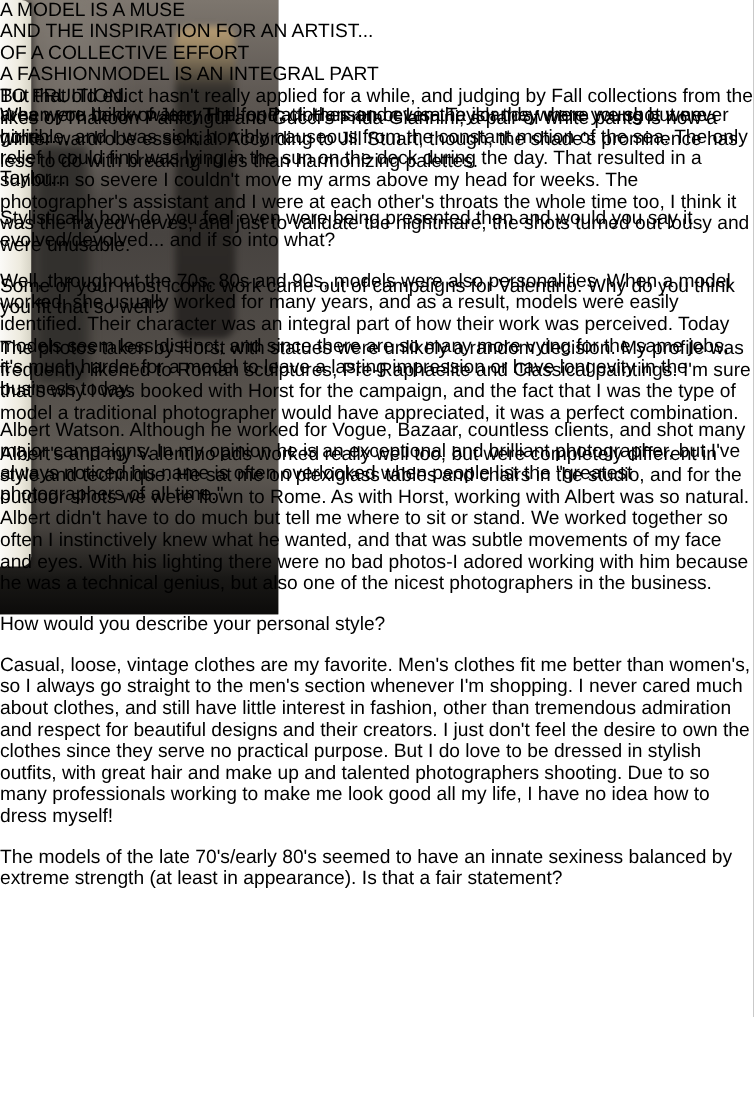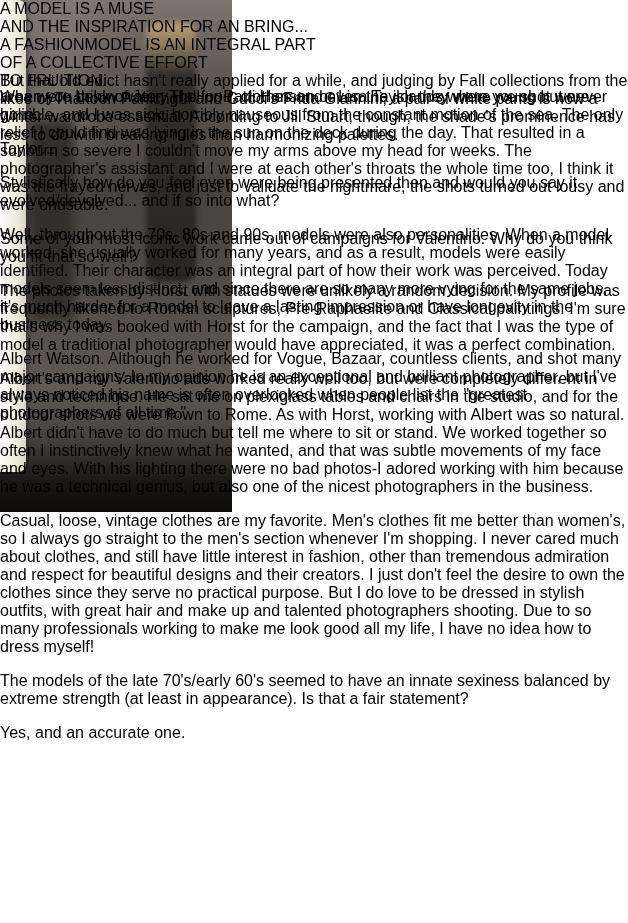--- a/index.html
+++ b/index.html
@@ -216,23 +216,23 @@
       <div class="m-handL"></div>
       <div class="m-handR"></div>
       <div class="m-bootL"></div>
       <div class="m-bootR"></div>
     </div>
     <div class="rp-band"></div>
   </div>
 
   <div class="abs manifesto">
     <div>A MODEL IS A MUSE</div>
-    <div>AND THE INSPIRATION FOR AN BRING...</div>
+    <div>AND THE INSPIRATION FOR AN ARTIST...</div>
+    <div>OF A COLLECTIVE EFFORT</div>
     <div><span>A</span> <span class="man-em">FASHION</span><span>MODEL IS AN INTEGRAL PART</span></div>
-    <div>OF A COLLECTIVE EFFORT</div>
     <div>TO FRUITION.</div>
   </div>
 
   <div class="abs wedges">
     <div class="w1">
       <div class="w1-body"></div>
       <div class="w1-lace"></div>
       <div class="w1-strap"></div>
     </div>
     <div class="w2">
@@ -274,23 +274,23 @@
     <div class="rivet" style="left:204px;top:178px;"></div>
   </div>
 
   <div class="abs left-article">But that old edict hasn't really applied for a while, and judging by Fall collections from the likes of Thakoon Panichgul and Gucci's Frida Giannini, a pair of white pants is now a winter wardrobe essential. According to Jill Stuart, though, the shade's prominence has less to do with breaking rules than harmonizing palettes.</div>
 
   <div class="abs col col1">
     <p class="body">area were below water. The food, clothes and even the islands where we shot were horrible, and I was sick, horribly nauseous from the constant motion of the sea. The only relief I could find was lying in the sun on the deck during the day. That resulted in a sunburn so severe I couldn't move my arms above my head for weeks. The photographer's assistant and I were at each other's throats the whole time too, I think it was the frayed nerves, and just to validate the nightmare, the shots turned out lousy and were unusable.</p>
     <p class="q">Some of your most iconic work came out of campaigns for Valentino. Why do you think you fit that so well?</p>
     <p class="body">The photos taken by Horst with statues were unlikely a random decision. My profile was frequently likened to Roman sculptures, Pre-Raphaelite and Classical paintings. I'm sure that's why I was booked with Horst for the campaign, and the fact that I was the type of model a traditional photographer would have appreciated, it was a perfect combination.</p>
     <p class="body">Albert's and my Valentino ads worked really well too, but were completely different in style and technique. He sat me on plexiglass tables and chairs in the studio, and for the outdoor shots we were flown to Rome. As with Horst, working with Albert was so natural. Albert didn't have to do much but tell me where to sit or stand. We worked together so often I instinctively knew what he wanted, and that was subtle movements of my face and eyes. With his lighting there were no bad photos-I adored working with him because he was a technical genius, but also one of the nicest photographers in the business.</p>
+    <p class="q">How would you describe your personal style?</p>
     <p class="body">Casual, loose, vintage clothes are my favorite. Men's clothes fit me better than women's, so I always go straight to the men's section whenever I'm shopping. I never cared much about clothes, and still have little interest in fashion, other than tremendous admiration and respect for beautiful designs and their creators. I just don't feel the desire to own the clothes since they serve no practical purpose. But I do love to be dressed in stylish outfits, with great hair and make up and talented photographers shooting. Due to so many professionals working to make me look good all my life, I have no idea how to dress myself!</p>
-    <p class="q">The models of the late 70's/early 60's seemed to have an innate sexiness balanced by extreme strength (at least in appearance). Is that a fair statement?</p>
-    <p class="body">Yes, and an accurate one.</p>
+    <p class="q">The models of the late 70's/early 80's seemed to have an innate sexiness balanced by extreme strength (at least in appearance). Is that a fair statement?</p>
   </div>
 
   <div class="abs col col2">
     <p class="q">When you think of Jerry Hall or Patti Hanson or Lisa Taylor they were young but never girlie...</p>
     <p class="body">Taylor...</p>
     <p class="q">Stylistically how do you feel even were being presented then and would you say it evolved/devolved... and if so into what?</p>
     <p class="body">Well, throughout the 70s, 80s and 90s, models were also personalities. When a model worked, she usually worked for many years, and as a result, models were easily identified. Their character was an integral part of how their work was perceived. Today models seem less distinct, and since there are so many more vying for the same jobs, it's much harder for a model to leave a lasting impression or have longevity in the business today.</p>
     <p class="body">Albert Watson. Although he worked for Vogue, Bazaar, countless clients, and shot many major campaigns. In my opinion he is an exceptional and brilliant photographer, but I've always noticed his name is often overlooked when people list the "greatest photographers of all time."</p>
   </div>
 

